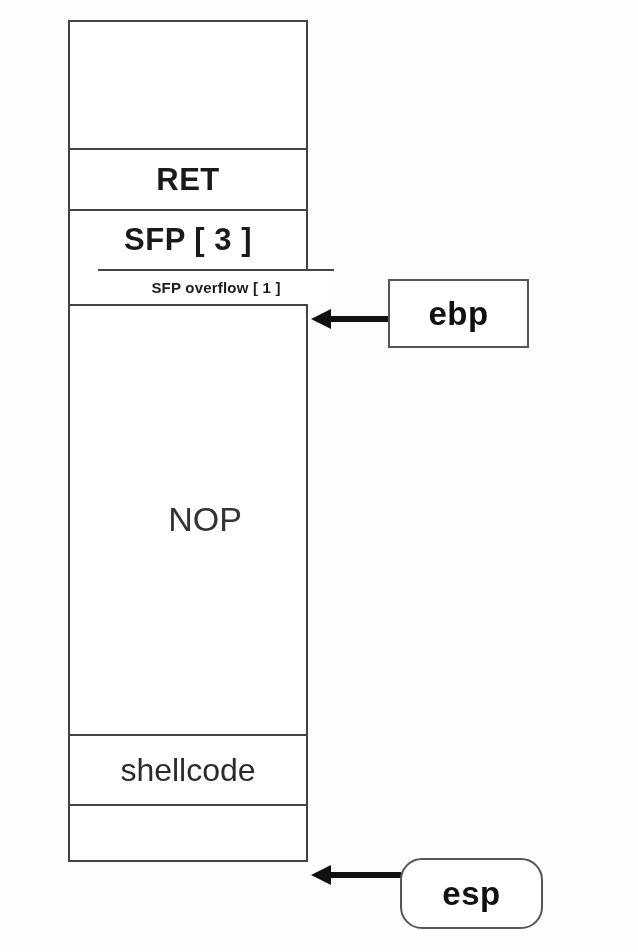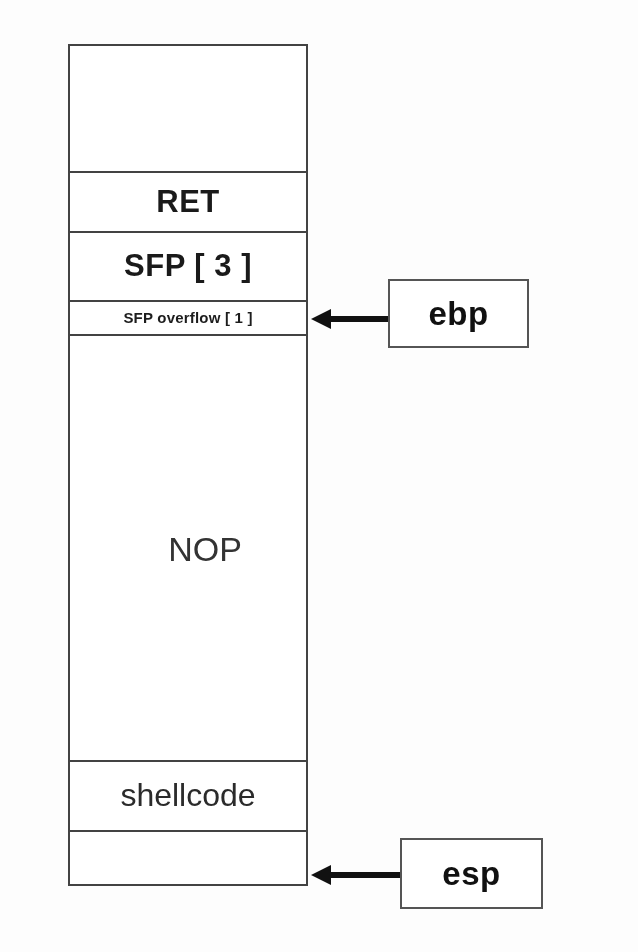--- a/index.html
+++ b/index.html
@@ -13,21 +13,21 @@
     height: 952px;
     background: #fdfdfd;
     font-family: "Liberation Sans", "DejaVu Sans", sans-serif;
     overflow: hidden;
   }
 
   
   .stack {
     position: absolute;
     left: 68px;
-    top: 44px;
+    top: 20px;
     width: 240px;
     height: 842px;
     box-sizing: border-box;
     border: 2px solid #434343;
     background: #ffffff;
     display: flex;
     flex-direction: column;
   }
   .cell {
     box-sizing: border-box;
@@ -38,22 +38,22 @@
     background: #ffffff;
     color: #1a1a1a;
     position: relative;
   }
   .cell + .cell {
     border-top: 2px solid #434343;
   }
 
   .cell-empty-top   { height: 126px; }
   .cell-ret         { height: 61px;  font-size: 31px; font-weight: bold; letter-spacing: 0.5px; }
-  .cell-sfp         { height: 69px;  font-size: 31px; font-weight: bold; letter-spacing: 0.5px; }
-  .cell-sfp-ovf     { height: 35px;  font-size: 15px; font-weight: bold; letter-spacing: 0.2px; color:#1d1d1d; }
+  .cell-sfp         { height: 60px;  font-size: 31px; font-weight: bold; letter-spacing: 0.5px; }
+  .cell-sfp-ovf     { height: 35px;  font-size: 15px; font-weight: bold; letter-spacing: 0.2px; color:#1d1d1d;margin-left:28px; }
   .cell-nop         { height: 430px; font-size: 34px; font-weight: normal; color:#333333; }
   .cell-shellcode   { height: 70px;  font-size: 32px; font-weight: normal; color:#2b2b2b; }
   .cell-empty-bot   { height: 55px; }
 
   
   .cell-nop .nop-label {
     position: absolute;
     left: 0;
     right: 0;
     top: 196px;
@@ -70,21 +70,21 @@
     background: #ffffff;
     display: flex;
     align-items: center;
     justify-content: center;
     font-size: 33px;
     font-weight: bold;
     color: #111111;
     letter-spacing: 0.5px;
   }
   .reg-ebp { left: 388px; top: 279px; width: 141px; height: 69px; }
-  .reg-esp { left: 400px; top: 838px; width: 143px; height: 71px; }
+  .reg-esp { left: 400px; top: 858px; width: 143px; height: 71px; border-radius: 22px; }
 
   
   .arrow-svg {
     position: absolute;
     pointer-events: none;
   }
   .arrow-ebp { left: 305px; top: 304px; }
   .arrow-esp { left: 305px; top: 860px; }
 </style>
 </head>

